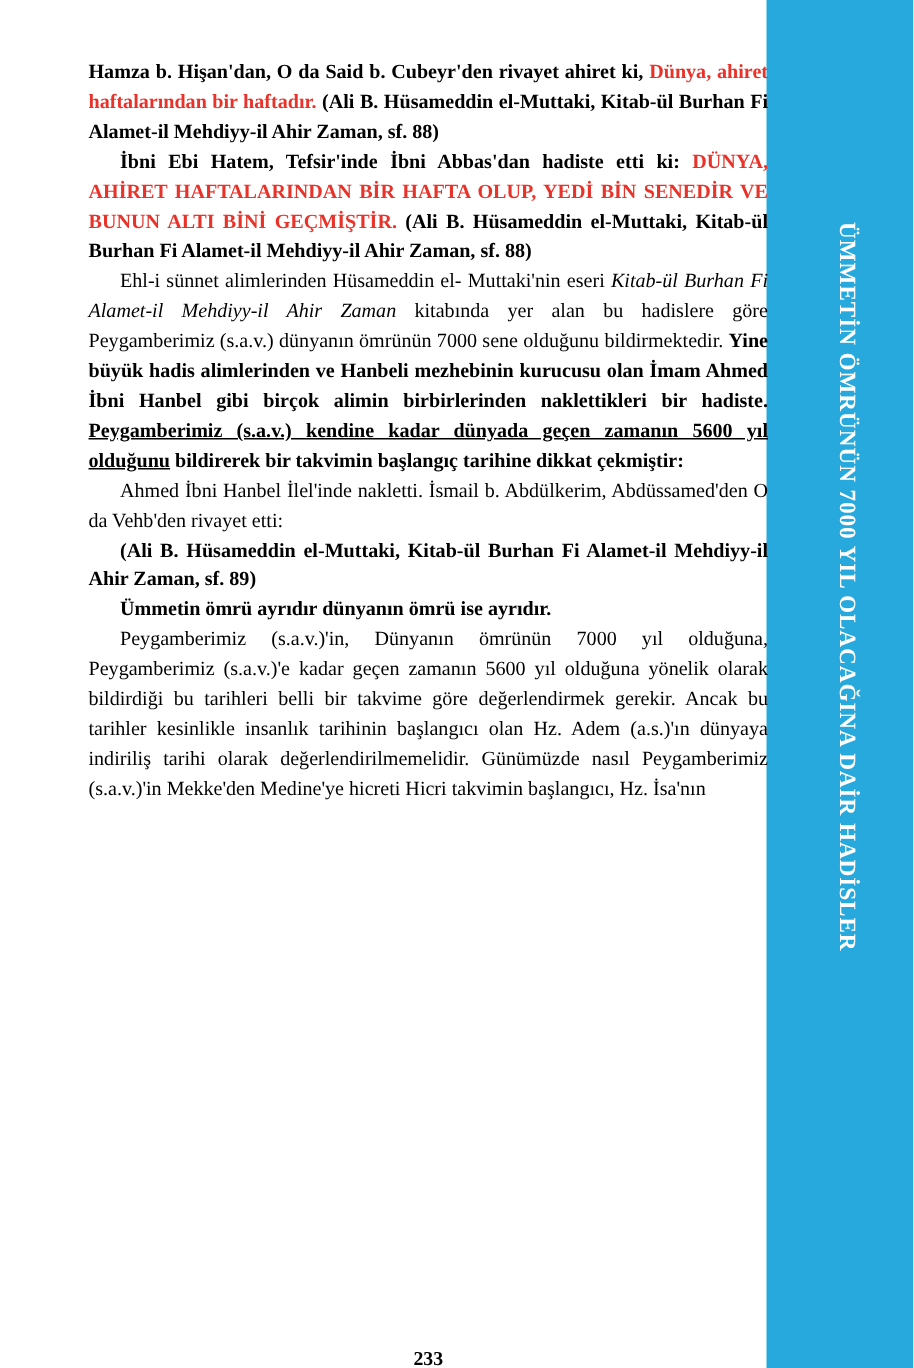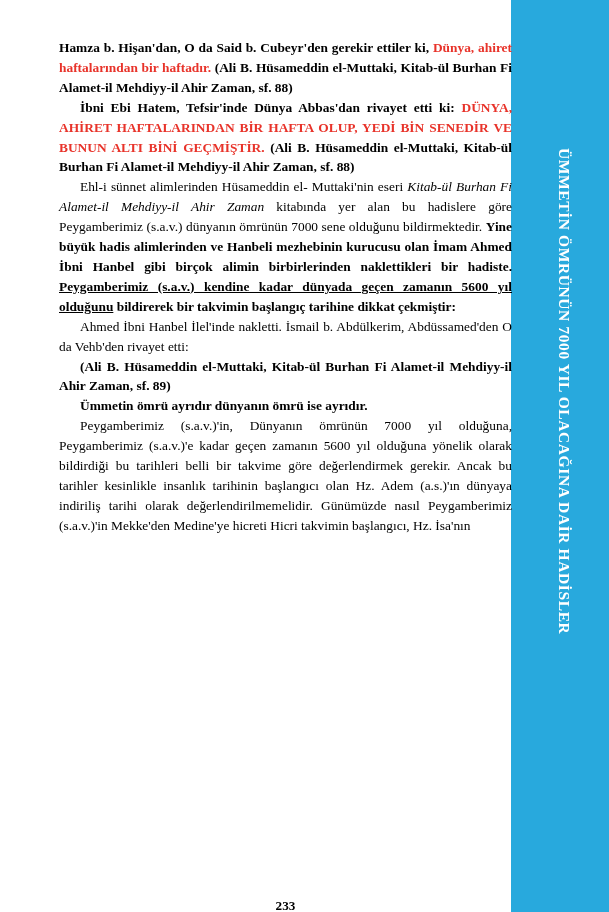--- a/index.html
+++ b/index.html
@@ -109,23 +109,23 @@
 
   <div class="side-band">
     <div class="side-band-inner">
       <div class="side-title">ÜMMETİN ÖMRÜNÜN 7000 YIL OLACAĞINA DAİR HADİSLER</div>
     </div>
   </div>
 
   <div class="content">
 
 
-    <p class="para"><span class="b">Hamza b. Hişan'dan, O da Said b. Cubeyr'den gerekir ettiler ki, </span><span class="redb">Dünya, ahiret haftalarından bir haftadır.</span><span class="b"> (Ali B. Hüsameddin el-Muttaki, Kitab-ül Burhan Fi Alamet-il Mehdiyy-il Ahir Zaman, sf. 88)</span></p>
+    <p class="para"><span class="b">Hamza b. Hişan'dan, O da Said b. Cubeyr'den rivayet ahiret ki, </span><span class="redb">Dünya, ahiret haftalarından bir haftadır.</span><span class="b"> (Ali B. Hüsameddin el-Muttaki, Kitab-ül Burhan Fi Alamet-il Mehdiyy-il Ahir Zaman, sf. 88)</span></p>
 
-    <p class="para indent"><span class="b">İbni Ebi Hatem, Tefsir'inde Dünya Abbas'dan rivayet etti ki: </span><span class="redb">DÜNYA, AHİRET HAFTALARINDAN BİR HAFTA OLUP, YEDİ BİN SENEDİR VE BUNUN ALTI BİNİ GEÇMİŞTİR.</span><span class="b"> (Ali B. Hüsameddin el-Muttaki, Kitab-ül Burhan Fi Alamet-il Mehdiyy-il Ahir Zaman, sf. 88)</span></p>
+    <p class="para indent"><span class="b">İbni Ebi Hatem, Tefsir'inde İbni Abbas'dan hadiste etti ki: </span><span class="redb">DÜNYA, AHİRET HAFTALARINDAN BİR HAFTA OLUP, YEDİ BİN SENEDİR VE BUNUN ALTI BİNİ GEÇMİŞTİR.</span><span class="b"> (Ali B. Hüsameddin el-Muttaki, Kitab-ül Burhan Fi Alamet-il Mehdiyy-il Ahir Zaman, sf. 88)</span></p>
 
 
     <p class="para indent"><span>Ehl-i sünnet alimlerinden Hüsameddin el- Muttaki'nin eseri </span><span class="i">Kitab-ül Burhan Fi Alamet-il Mehdiyy-il Ahir Zaman</span><span> kitabında yer alan bu hadislere göre Peygamberimiz (s.a.v.) dünyanın ömrünün 7000 sene olduğunu bildirmektedir. </span><span class="b">Yine büyük hadis alimlerinden ve Hanbeli mezhebinin kurucusu olan İmam Ahmed İbni Hanbel gibi birçok alimin birbirlerinden naklettikleri bir hadiste. </span><span class="b ul">Peygamberimiz (s.a.v.) kendine kadar dünyada geçen zamanın 5600 yıl olduğunu</span><span class="b"> bildirerek bir takvimin başlangıç tarihine dikkat çekmiştir:</span></p>
 
     <p class="para indent"><span>Ahmed İbni Hanbel İlel'inde nakletti. İsmail b. Abdülkerim, Abdüssamed'den O da Vehb'den rivayet etti:</span></p>
 
 
     <p class="para indent"><span class="b">(Ali B. Hüsameddin el-Muttaki, Kitab-ül Burhan Fi Alamet-il Mehdiyy-il Ahir Zaman, sf. 89)</span></p>
 
     <p class="para indent"><span class="b">Ümmetin ömrü ayrıdır dünyanın ömrü ise ayrıdır.</span></p>

